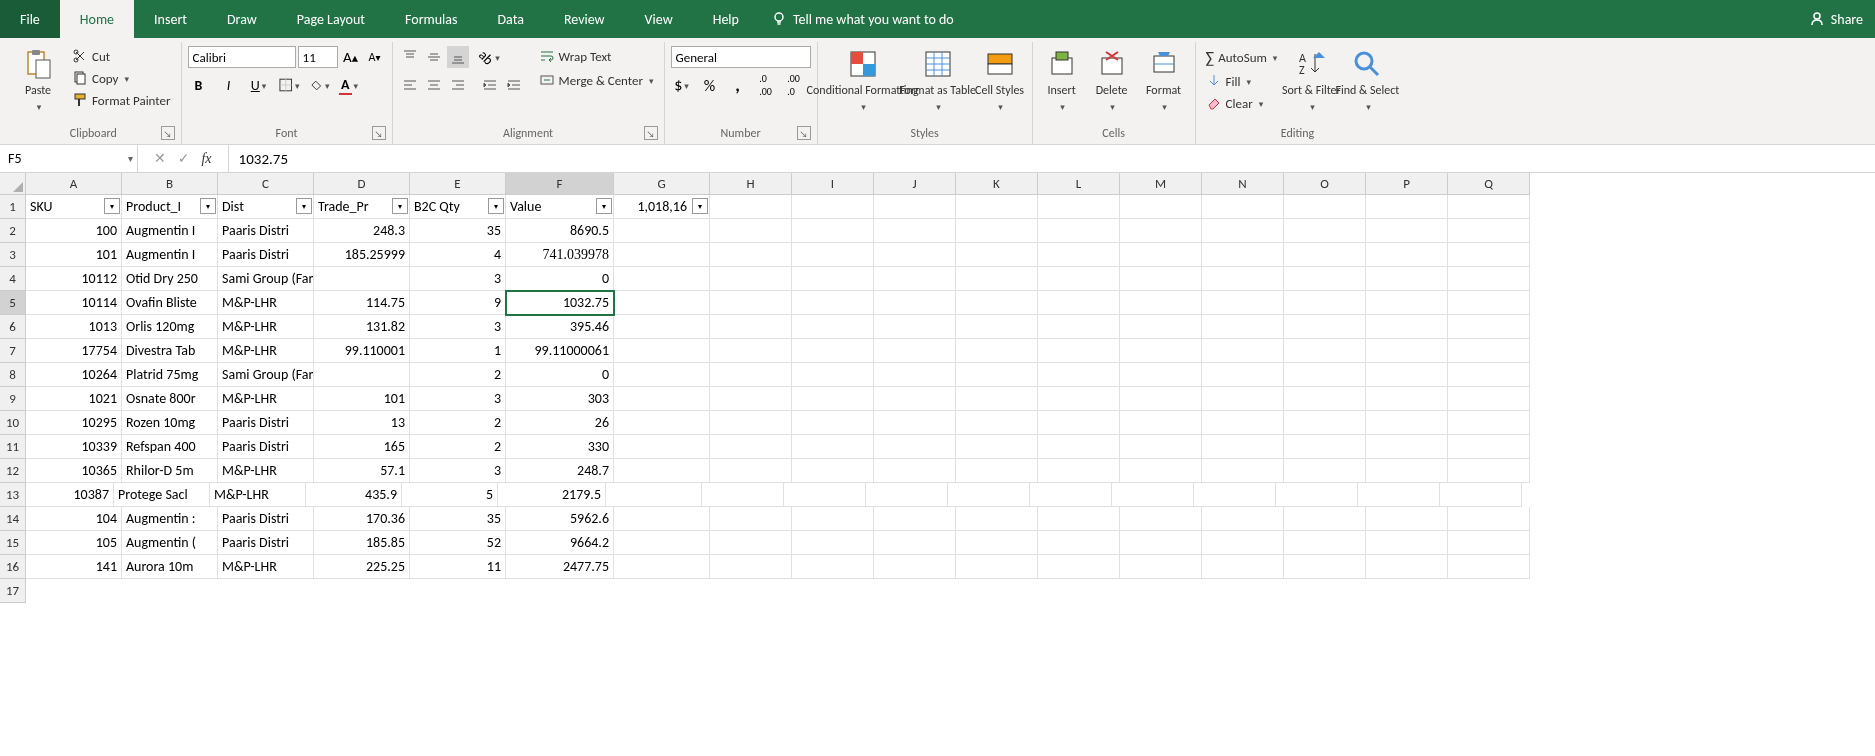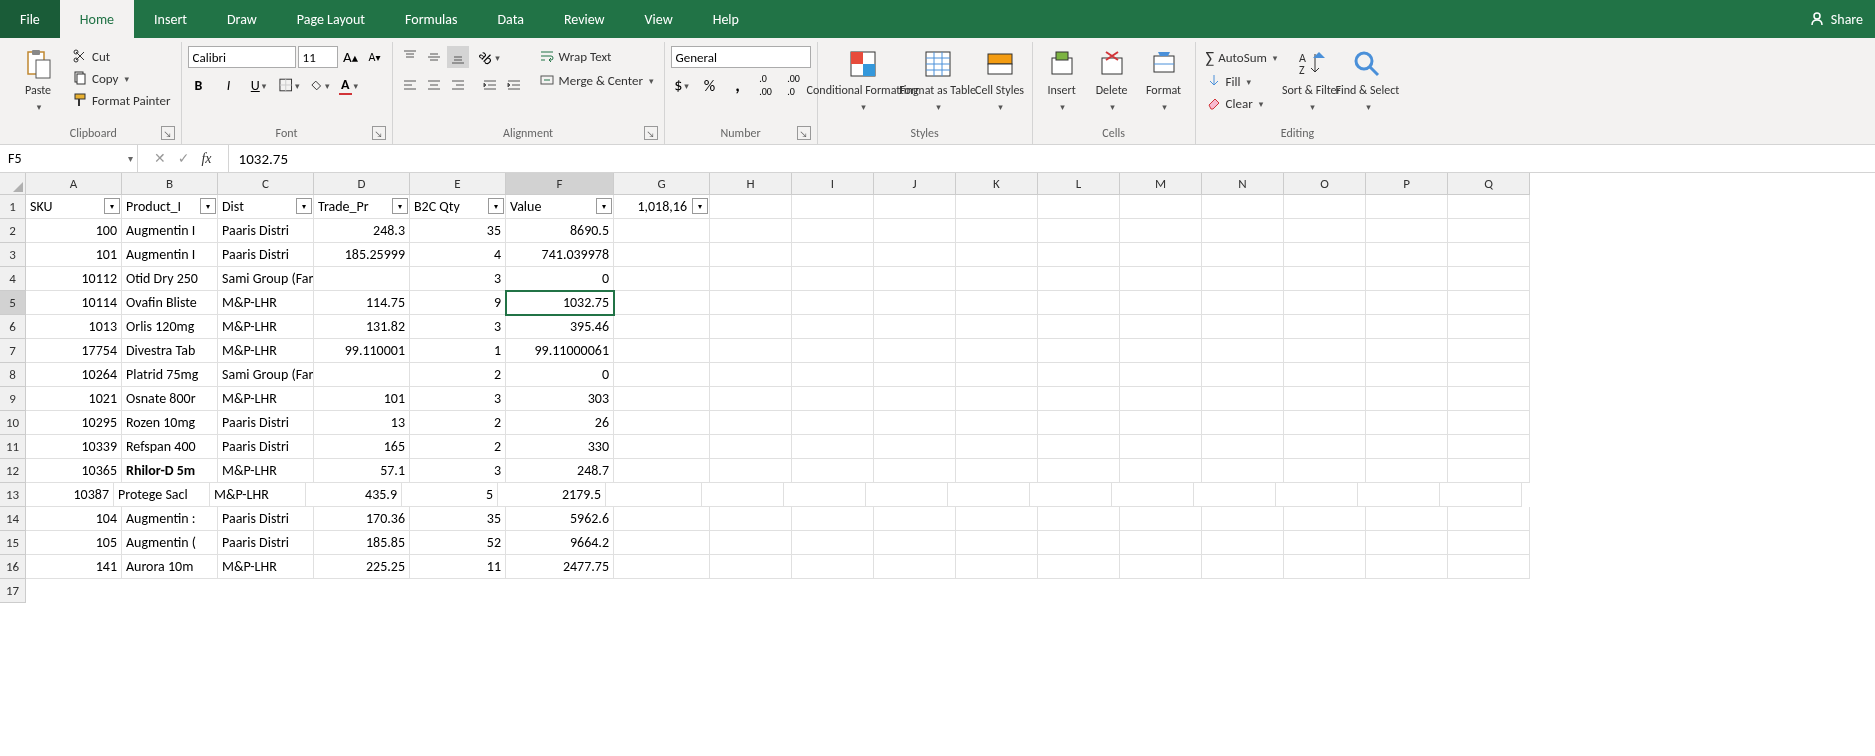--- a/index.html
+++ b/index.html
@@ -73,20 +73,27 @@
   <div class="tab file">File</div>
   <div class="tab active">Home</div>
   <div class="tab">Insert</div>
   <div class="tab">Draw</div>
   <div class="tab">Page Layout</div>
   <div class="tab">Formulas</div>
   <div class="tab">Data</div>
   <div class="tab">Review</div>
   <div class="tab">View</div>
   <div class="tab">Help</div>
+  <div class="tell-me">
+    <svg viewBox="0 0 16 16">
+        <circle cx="8" cy="6" r="4"></circle>
+        <path d="M6 11h4M6.5 13h3"></path>
+      </svg>
+    <span>Tell me what you want to do</span>
+  </div>
   <div class="share">
     <svg viewBox="0 0 16 16">
         <circle cx="8" cy="5" r="3"></circle>
         <path d="M3 14c0-3 2-5 5-5s5 2 5 5"></path>
       </svg>
     <span>Share</span>
   </div>
 </div>
 
 <div class="ribbon">
@@ -484,21 +491,21 @@
         <div class="cell" style="width: 82px;"></div>
         <div class="cell" style="width: 82px;"></div>
         <div class="cell" style="width: 82px;"></div>
       </div>
       <div class="row">
         <div class="cell r" style="width: 96px;">101</div>
         <div class="cell" style="width: 96px;">Augmentin I</div>
         <div class="cell" style="width: 96px;">Paaris Distri</div>
         <div class="cell r" style="width: 96px;">185.25999</div>
         <div class="cell r" style="width: 96px;">4</div>
-        <div class="cell r" style="width: 108px;">741.039978</div>
+        <div class="cell r" style="width: 108px; font-family: Liberation Serif, serif;">741.039978</div>
         <div class="cell r" style="width: 96px;"></div>
         <div class="cell" style="width: 82px;"></div>
         <div class="cell" style="width: 82px;"></div>
         <div class="cell" style="width: 82px;"></div>
         <div class="cell" style="width: 82px;"></div>
         <div class="cell" style="width: 82px;"></div>
         <div class="cell" style="width: 82px;"></div>
         <div class="cell" style="width: 82px;"></div>
         <div class="cell" style="width: 82px;"></div>
         <div class="cell" style="width: 82px;"></div>
@@ -651,21 +658,21 @@
         <div class="cell" style="width: 82px;"></div>
         <div class="cell" style="width: 82px;"></div>
         <div class="cell" style="width: 82px;"></div>
         <div class="cell" style="width: 82px;"></div>
         <div class="cell" style="width: 82px;"></div>
         <div class="cell" style="width: 82px;"></div>
         <div class="cell" style="width: 82px;"></div>
       </div>
       <div class="row">
         <div class="cell r" style="width: 96px;">10365</div>
-        <div class="cell" style="width: 96px; font-weight: bold;">Rhilor-D 5m</div>
+        <div class="cell" style="width: 96px;">Rhilor-D 5m</div>
         <div class="cell" style="width: 96px;">M&amp;P-LHR</div>
         <div class="cell r" style="width: 96px;">57.1</div>
         <div class="cell r" style="width: 96px;">3</div>
         <div class="cell r" style="width: 108px;">248.7</div>
         <div class="cell r" style="width: 96px;"></div>
         <div class="cell" style="width: 82px;"></div>
         <div class="cell" style="width: 82px;"></div>
         <div class="cell" style="width: 82px;"></div>
         <div class="cell" style="width: 82px;"></div>
         <div class="cell" style="width: 82px;"></div>

